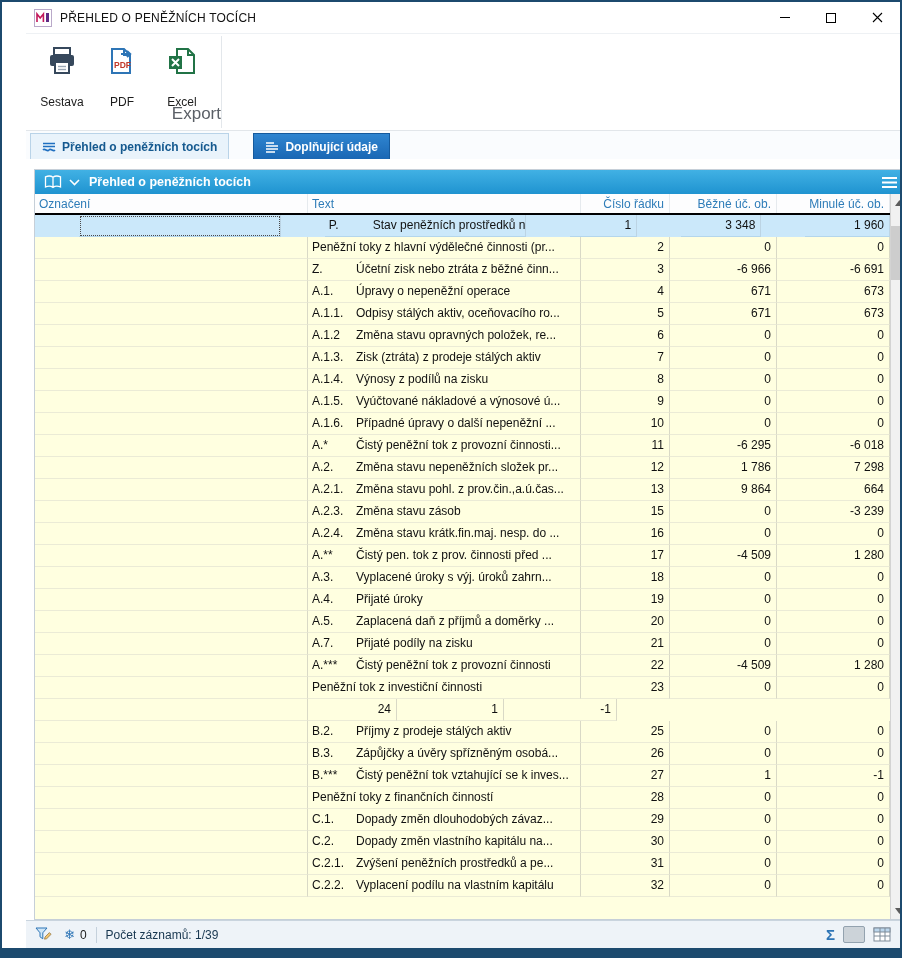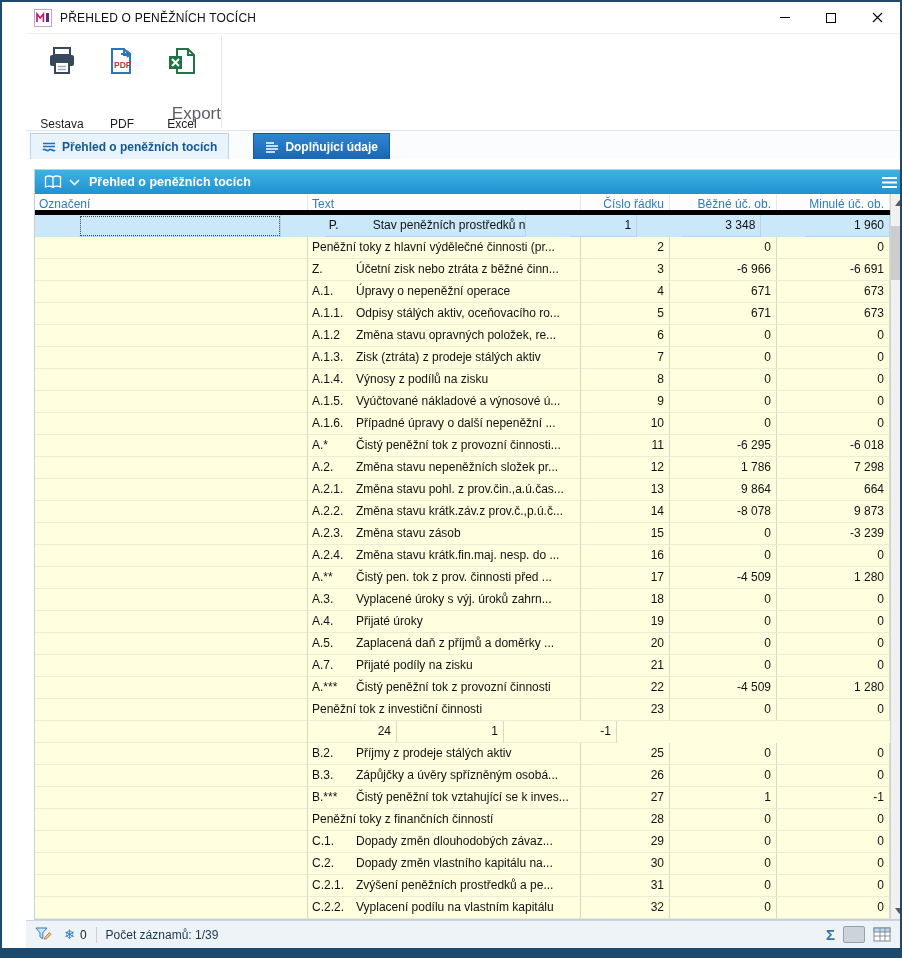--- a/index.html
+++ b/index.html
@@ -19,21 +19,21 @@
   .titlebar .title{ font-size:12px; color:#111; margin-left:8px; letter-spacing:.2px; }
   .caption-buttons{ margin-left:auto; display:flex; height:100%; }
   .cap-btn{ width:46px; height:100%; display:flex; align-items:center; justify-content:center; cursor:default; }
   .min-glyph{ width:10px; height:1px; background:#000; display:block; }
   .max-glyph{ width:10px; height:10px; border:1px solid #000; display:block; }
 
   
   .toolbar{ height:97px; background:#fff; border-bottom:1px solid #e2e6ea; position:relative; flex:0 0 97px; }
   .tb-group{ position:absolute; left:2px; top:2px; width:194px; height:92px; border-right:1px solid #e3e7eb; }
   .tb-buttons{ display:flex; padding:5px 4px 0 4px; }
-  .tb-btn{ width:60px; height:66px; display:flex; flex-direction:column; align-items:center; padding-top:4px; border-radius:3px;gap:22px; }
+  .tb-btn{ width:60px; height:66px; display:flex; flex-direction:column; align-items:center; padding-top:4px; border-radius:3px; }
   .tb-btn .lbl{ font-size:12px; color:#1c1c1c; margin-top:14px; }
   .tb-group-label{ position:absolute; bottom:4px; left:0; width:100%; text-align:right; font-size:17px; color:#5a5f66; }
 
   
   .tabbar{ height:28px; background:#fafcfe; display:flex; align-items:flex-end; padding-left:4px; flex:0 0 28px; }
   .tab{ height:26px; display:flex; align-items:center; gap:6px; padding:0 11px; font-size:12px; font-weight:bold; white-space:nowrap; }
   .tab.active{ background:var(--tab-active-bg,#e9f3fb); color:#15598f; border:1px solid #b9d3e8; border-bottom:none; }
   .tab.inactive{ background:linear-gradient(#2f85d0,#1a67b4); color:#fff; border:1px solid #155a9d; border-bottom:none;margin-left:24px; }
   .tab .ticon{ display:flex; align-items:center; }
 
@@ -42,21 +42,21 @@
   .grid{ width:874px; border:1px solid #c6cfd8; }
 
   .panel-header{ height:24px; background:linear-gradient(var(--panel-header-top,#41b1e4),var(--panel-header-bottom,#1f93d0));
     display:flex; align-items:center; color:#fff; padding:0 9px; }
   .panel-header .ph-icons{ display:flex; align-items:center; gap:7px; }
   .panel-title{ font-weight:bold; font-size:12.5px; margin-left:9px; }
   .hamburger{ margin-left:auto; display:flex; align-items:center; }
 
   .grid-main{ display:flex; }
   .grid-left{ width:855px; }
-  .col-headers{ display:flex; height:21px; background:#fdfdfe; border-bottom:5px solid #000000; }
+  .col-headers{ display:flex; height:21px; background:#fdfdfe; border-bottom:2px solid #000000; }
   .col-h{ font-size:12px; color:var(--header-text,#2e7cb8); line-height:20px; padding:0 4px;
     border-right:1px solid #e6eaee; white-space:nowrap; overflow:hidden; }
   .col-h.num{ text-align:right; padding-right:5px; }
 
   .grid-body{ height:704px; overflow:hidden; background:var(--row-bg,#ffffe0); }
   .row{ display:flex; height:22px; background:var(--row-bg,#ffffe0); }
   .row .cell{ font-size:12px; line-height:21px; color:#111; white-space:nowrap; overflow:hidden;
     border-right:1px solid #d9d9c6; border-bottom:1px solid #ebebd6; }
   .row.selected{ background:var(--selected-row-bg,#cbe8fa); }
   .row.selected .cell{ border-bottom-color:#b4d6ec; border-right-color:#bcd4e4;margin-left:44px; }
@@ -335,29 +335,20 @@
   <div class="row">
     <div class="cell c-ozn"></div>
     <div class="cell c-text">
       <span class="code">A.2.1.</span><span class="desc">Změna stavu pohl. z prov.čin.,a.ú.čas...</span>
     </div>
     <div class="cell c-num c-line">13</div>
     <div class="cell c-num c-cur">9 864</div>
     <div class="cell c-num c-prev">664</div>
   </div>
 
-  <div class="row">
-    <div class="cell c-ozn"></div>
-    <div class="cell c-text">
-      <span class="code">A.2.2.</span><span class="desc">Změna stavu krátk.záv.z prov.č.,p.ú.č...</span>
-    </div>
-    <div class="cell c-num c-line">14</div>
-    <div class="cell c-num c-cur">-8 078</div>
-    <div class="cell c-num c-prev">9 873</div>
-  </div>
 
   <div class="row">
     <div class="cell c-ozn"></div>
     <div class="cell c-text">
       <span class="code">A.2.3.</span><span class="desc">Změna stavu zásob</span>
     </div>
     <div class="cell c-num c-line">15</div>
     <div class="cell c-num c-cur">0</div>
     <div class="cell c-num c-prev">-3 239</div>
   </div>

